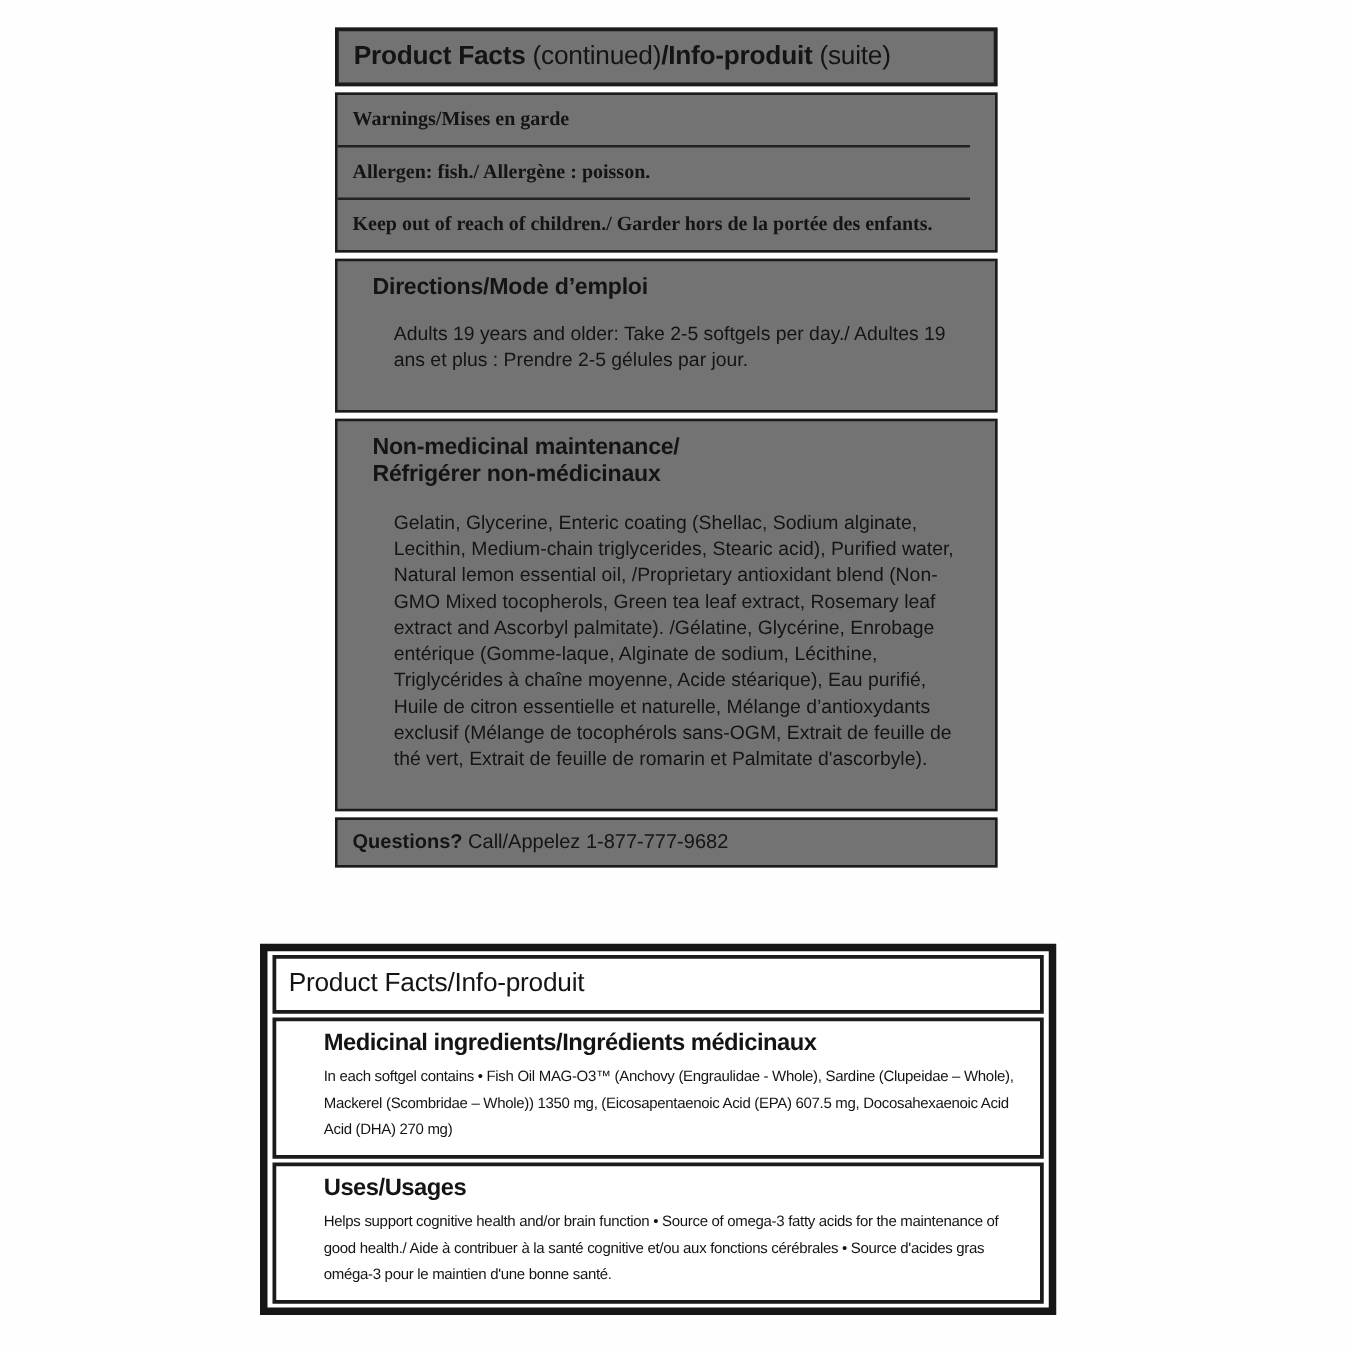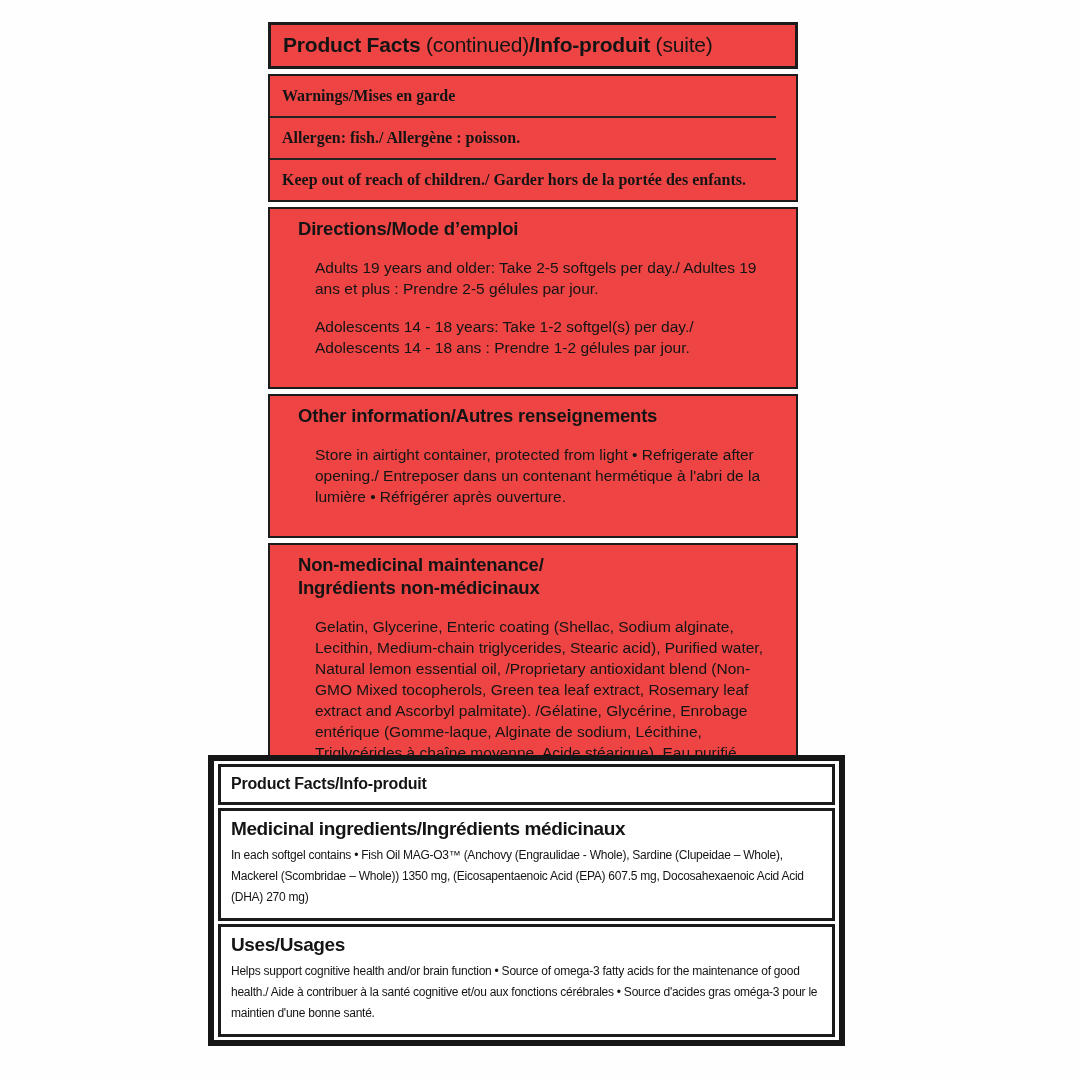--- a/index.html
+++ b/index.html
@@ -19,21 +19,21 @@
   
   .panel-continued {
     position: absolute;
     left: 268px;
     top: 22px;
     width: 530px;
   }
   .box {
     box-sizing: border-box;
     border: 2px solid #1b1b1b;
-    background: #ef4444;
+    background: #737373;
     margin-bottom: 5px;
   }
   .box.header-box {
     border-width: 3px;
     padding: 8px 12px 9px 12px;
     font-size: 21px;
     letter-spacing: -0.2px;
     white-space: nowrap;
   }
   .bold { font-weight: bold; }
@@ -84,25 +84,25 @@
   }
   .ibox {
     box-sizing: border-box;
     border: 3px solid #1b1b1b;
     background: #ffffff;
     margin-bottom: 3px;
   }
   .ibox:last-child { margin-bottom: 0; }
   .ibox.main-header {
     padding: 8px 10px 9px 10px;
-    font-size: 16px;
-    font-weight: bold;
+    font-size: 21px;
+    font-weight: normal;
     letter-spacing: -0.2px;
   }
-  .ibox .inner-pad { padding: 7px 10px 10px 10px; }
+  .ibox .inner-pad { padding: 7px 10px 10px 10px; margin-left: 28px; }
   .main-section-heading {
     font-weight: bold;
     font-size: 19px;
     letter-spacing: -0.4px;
     margin: 0 0 4px 0;
     line-height: 1.2;
   }
   .main-body {
     font-size: 12px;
     letter-spacing: -0.25px;
@@ -123,32 +123,27 @@
     <div class="warn-row">Warnings/Mises en garde</div>
     <div class="warn-sep"></div>
     <div class="warn-row">Allergen: fish./ Allergène : poisson.</div>
     <div class="warn-sep"></div>
     <div class="warn-row">Keep out of reach of children./ Garder hors de la portée des enfants.</div>
   </div>
 
   <div class="box section-box">
     <div class="section-heading">Directions/Mode d’emploi</div>
     <p class="section-body">Adults 19 years and older: Take 2-5 softgels per day./ Adultes 19 ans et plus : Prendre 2-5 gélules par jour.</p>
-    <p class="section-body">Adolescents 14 - 18 years: Take 1-2 softgel(s) per day./ Adolescents 14 - 18 ans : Prendre 1-2 gélules par jour.</p>
   </div>
 
-  <div class="box section-box">
-    <div class="section-heading">Other information/Autres renseignements</div>
-    <p class="section-body">Store in airtight container, protected from light • Refrigerate after opening./ Entreposer dans un contenant hermétique à l'abri de la lumière • Réfrigérer après ouverture.</p>
-  </div>
 
   <div class="box section-box">
     <div class="section-heading">
       <span>Non-medicinal maintenance/</span><br>
-      <span>Ingrédients non-médicinaux</span>
+      <span>Réfrigérer non-médicinaux</span>
     </div>
     <p class="section-body">Gelatin, Glycerine, Enteric coating (Shellac, Sodium alginate, Lecithin, Medium-chain triglycerides, Stearic acid), Purified water, Natural lemon essential oil, /Proprietary antioxidant blend (Non-GMO Mixed tocopherols, Green tea leaf extract, Rosemary leaf extract and Ascorbyl palmitate). /Gélatine, Glycérine, Enrobage entérique (Gomme-laque, Alginate de sodium, Lécithine, Triglycérides à chaîne moyenne, Acide stéarique), Eau purifié, Huile de citron essentielle et naturelle, Mélange d’antioxydants exclusif (Mélange de tocophérols sans-OGM, Extrait de feuille de thé vert, Extrait de feuille de romarin et Palmitate d'ascorbyle).</p>
   </div>
 
   <div class="box questions-box">
     <span class="bold">Questions?</span><span> Call/Appelez 1-877-777-9682</span>
   </div>
 
 </div>
 

